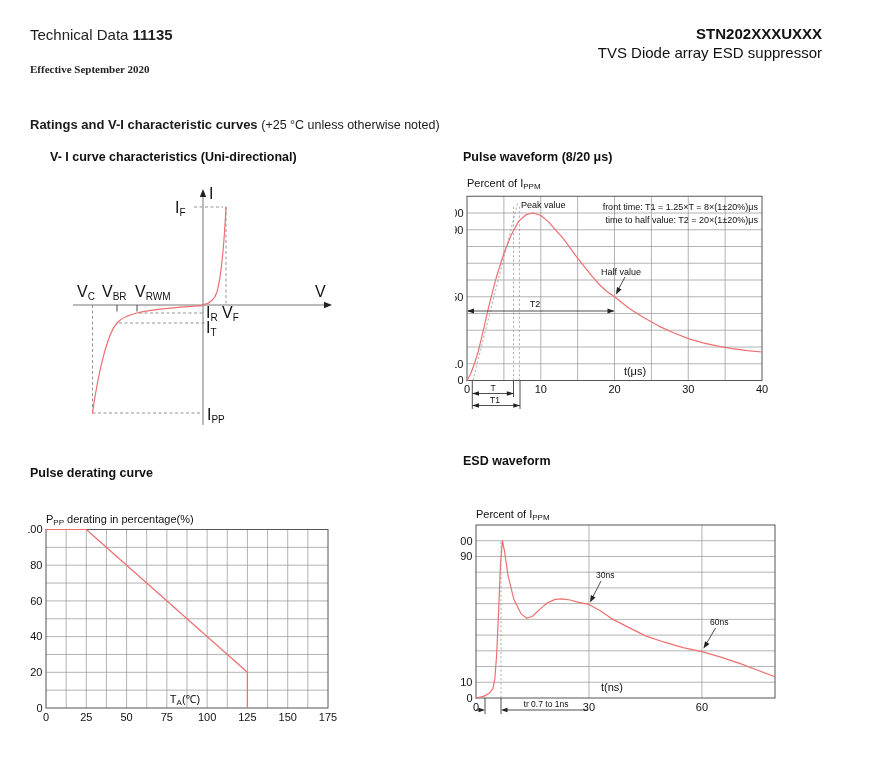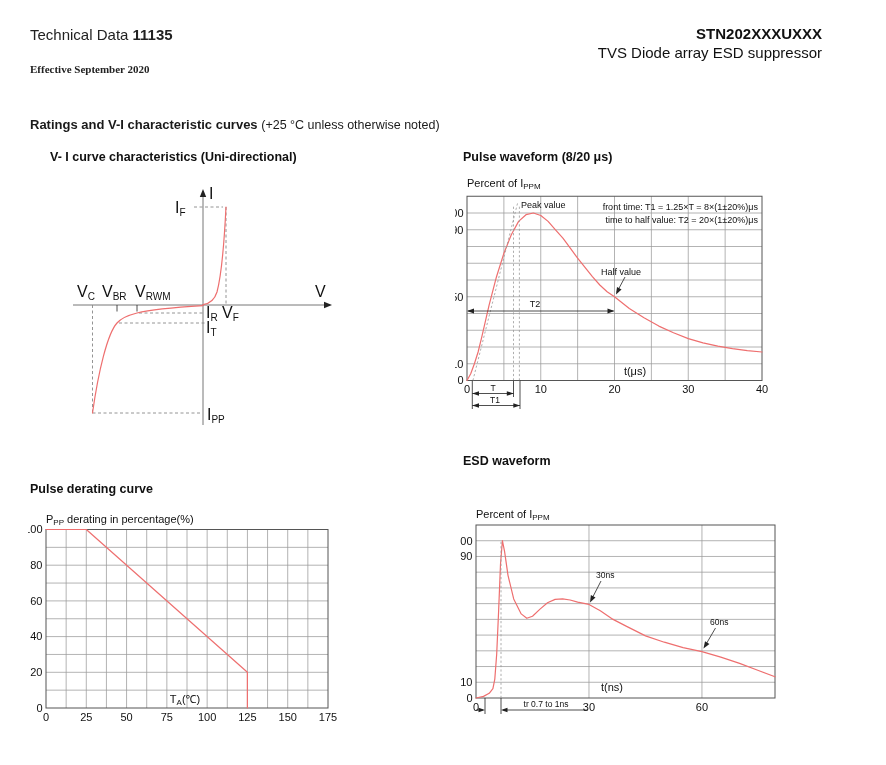--- a/index.html
+++ b/index.html
@@ -45,21 +45,21 @@
   <div class="pn">STN202XXXUXXX</div>
   <div class="pd">TVS Diode array ESD suppressor</div>
 </div>
 
 <div class="abs ratings" style="left:30px;top:99px;margin-top:18px;">
   <span class="b">Ratings and V-I characteristic curves </span><span class="n">(+25 °C unless otherwise noted)</span>
 </div>
 
 <div class="abs sec-title" style="left:30px;top:150px;margin-left:20px;">V- I curve characteristics (Uni-directional)</div>
 <div class="abs sec-title" style="left:463px;top:150px;text-align:center;">Pulse waveform (8/20 μs)</div>
-<div class="abs sec-title" style="left:30px;top:482px;text-align:right;">Pulse derating curve</div>
+<div class="abs sec-title" style="left:30px;top:466px;text-align:right;">Pulse derating curve</div>
 <div class="abs sec-title" style="left:463px;top:454px;">ESD waveform</div>
 
 <svg class="abs" style="left:55px;top:175px;" width="300" height="260" viewBox="0 0 300 260">
 
   <line class="axis" x1="148" y1="250" x2="148" y2="18"></line>
   <line class="axis" x1="18" y1="130" x2="273" y2="130"></line>
   <path class="ah" d="M148,14 L144.8,22 L151.2,22 Z"></path>
   <path class="ah" d="M277,130 L269,126.8 L269,133.2 Z"></path>
 
   <line class="dash" x1="139" y1="32" x2="168" y2="32"></line>

